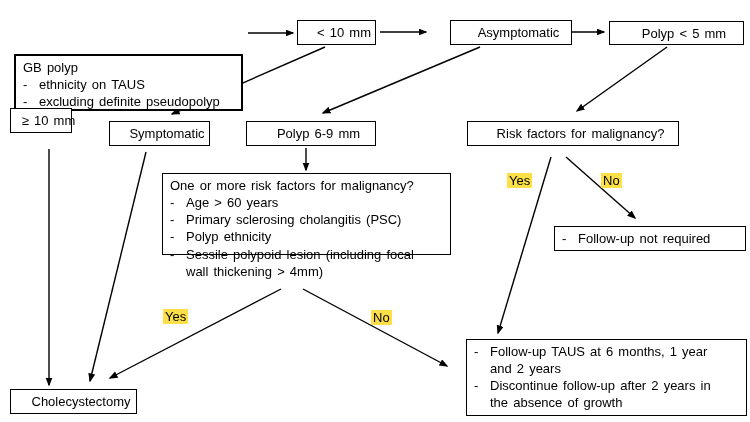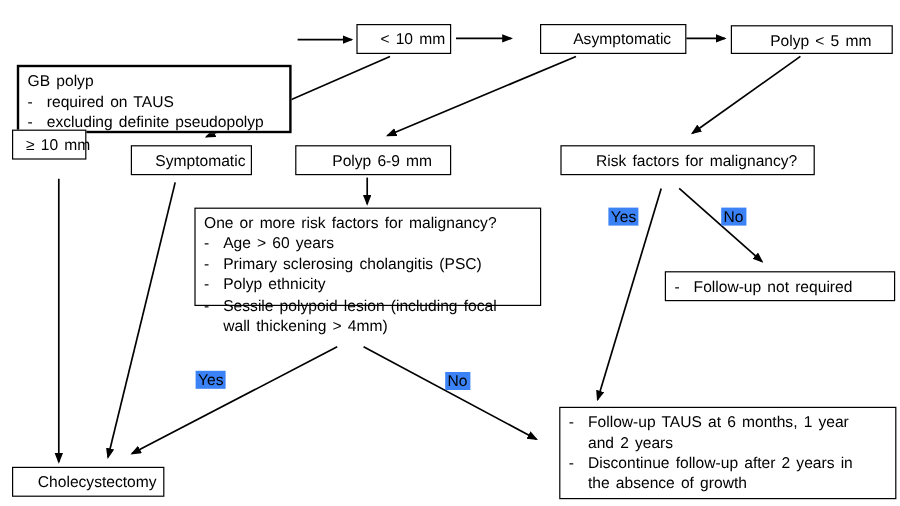--- a/index.html
+++ b/index.html
@@ -43,21 +43,21 @@
   }
   .bullet .dash {
     width: 16px;
     flex: 0 0 16px;
   }
   .bullet .btext {
     white-space: pre-line;
   }
   .edge-label {
     position: absolute;
-    background: #3b82f6;
+    background: #fde047;
     padding: 0 2px;
     word-spacing: 1px;
   }
   svg#edges {
     position: absolute;
     left: 0;
     top: 0;
     width: 750px;
     height: 422px;
     pointer-events: none;
@@ -91,21 +91,21 @@
     <line x1="281" y1="289" x2="110" y2="378" marker-end="url(#ah)"></line>
     <line x1="303" y1="289" x2="447" y2="366" marker-end="url(#ah)"></line>
     <line x1="551" y1="157" x2="498" y2="333" marker-end="url(#ah)"></line>
     <line x1="566" y1="157" x2="635" y2="218" marker-end="url(#ah)"></line>
   </svg>
 
   <div class="node thick text-block" style="left:14px; top:6px; width:229px; height:57px;margin-top:48px;">
     <div>GB polyp</div>
     <div class="bullet">
       <span class="dash">-</span>
-      <span class="btext">required on TAUS</span>
+      <span class="btext">ethnicity on TAUS</span>
     </div>
     <div class="bullet">
       <span class="dash">-</span>
       <span class="btext">excluding definite pseudopolyp</span>
     </div>
   </div>
 
   <div class="node center-label" style="left:297px; top:20px; width:79px; height:25px;">
     <span>&lt; 10 mm</span>
   </div>

